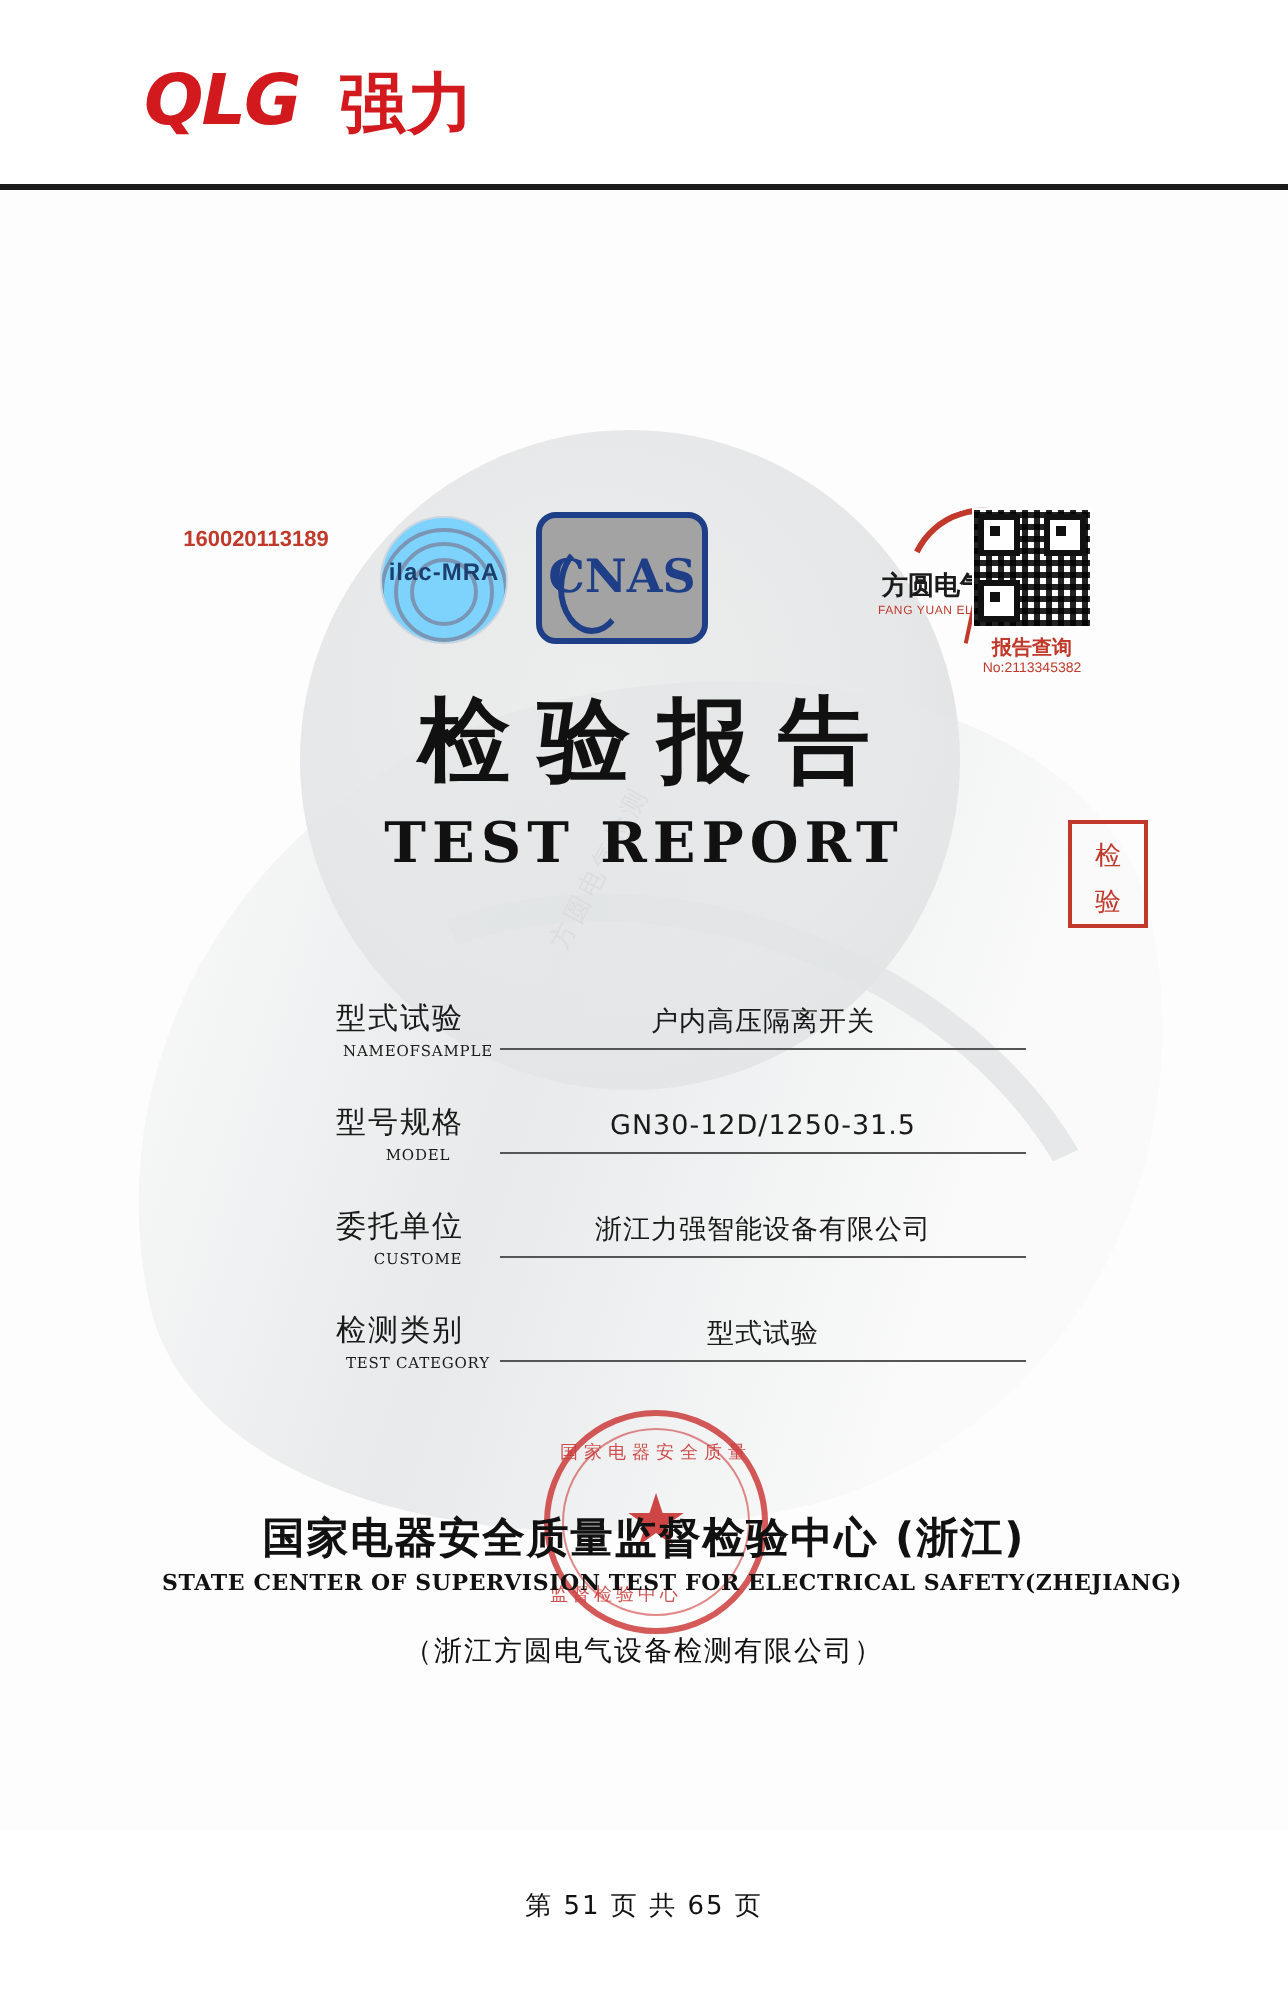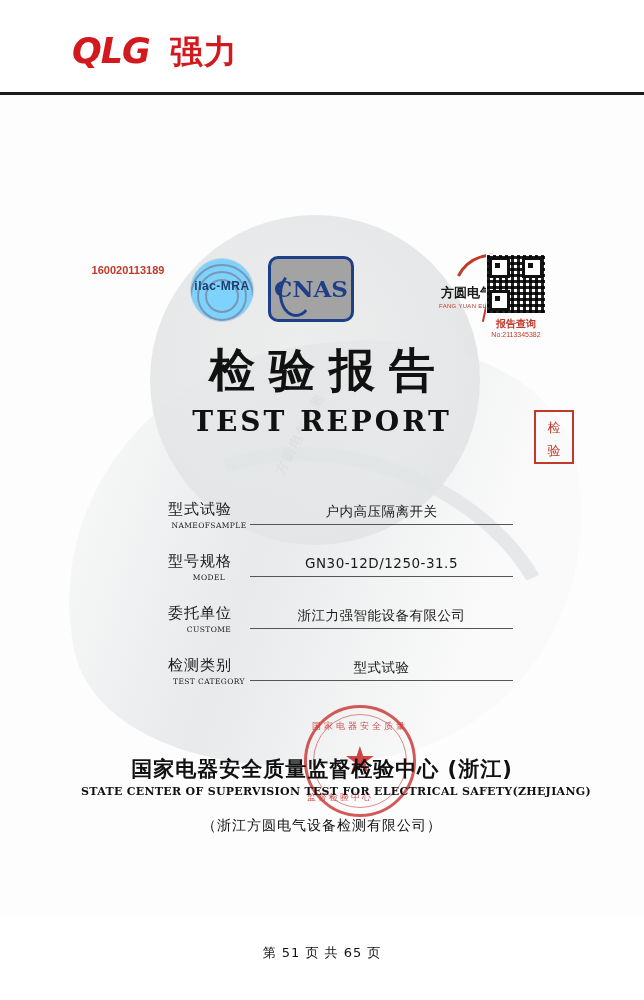--- a/index.html
+++ b/index.html
@@ -388,21 +388,20 @@
   .seal {
     position: absolute;
     left: 272px;
     top: 610px;
     width: 112px;
     height: 112px;
     border-radius: 50%;
     border: 3px solid rgba(200,40,40,.85);
     box-sizing: border-box;
     opacity: .9;
-    margin-left: 32px;
   }
   .seal-inner {
     position: absolute;
     left: 6px; top: 6px; right: 6px; bottom: 6px;
     border-radius: 50%;
     border: 1px solid rgba(200,40,40,.6);
   }
   .seal-star {
     position: absolute;
     left: 50%; top: 50%;

